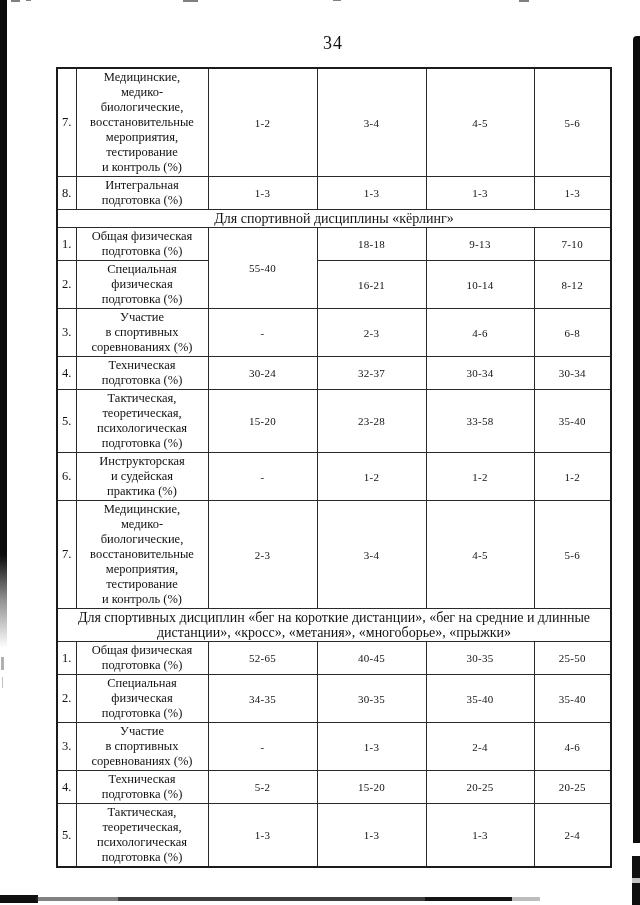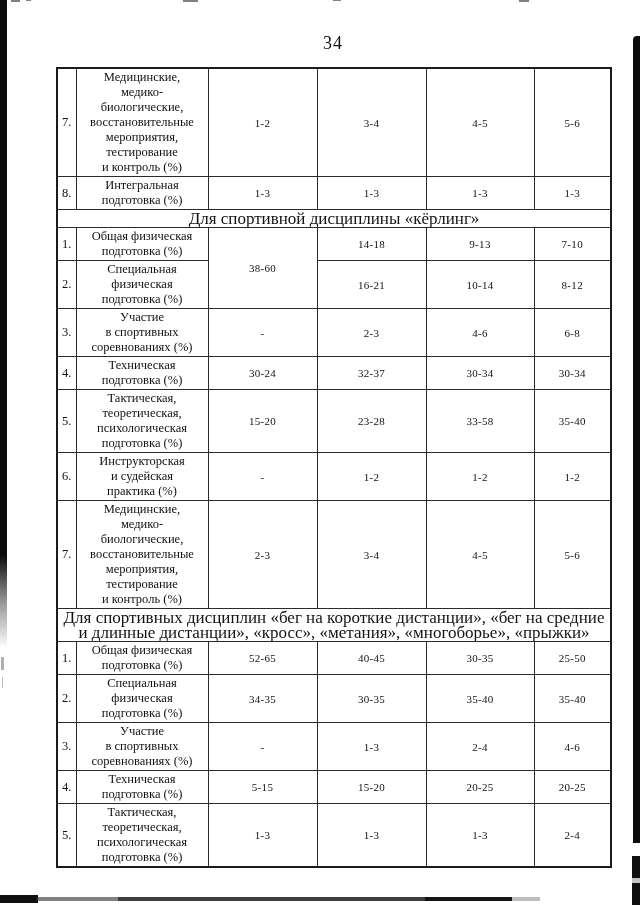--- a/index.html
+++ b/index.html
@@ -25,21 +25,21 @@
   table.plan-table td {
     border: 1px solid #2a2a2a;
     text-align: center; vertical-align: middle;
     padding: 1px 2px;
     overflow: hidden;
   }
   td.num  { font-size: 12.5px; padding: 1px 0; }
   td.name { font-size: 12.5px; line-height: 15px; white-space: pre-line; }
   td.val  { font-size: 11px; letter-spacing: 0.3px; }
   td.section-header {
-    font-size: 17px; line-height: 15px; padding: 2px 36px; margin-top: 34px;
+    font-size: 14px; line-height: 15px; padding: 2px 36px; margin-top: 34px;
   }
 
   
   .scan-left {
     position: absolute; left: 0; top: 0; width: 7px; height: 650px;
     background: linear-gradient(to bottom,
       #0b0b0b 0px, #0b0b0b 555px,
       rgba(11,11,11,0.45) 600px, rgba(11,11,11,0) 648px);
   }
   .scan-left-tail {
@@ -117,22 +117,22 @@
         <td class="val">1-3</td>
         <td class="val">1-3</td>
       </tr>
       <tr>
         <td class="section-header" colspan="6">Для спортивной дисциплины «кёрлинг»</td>
       </tr>
       <tr>
         <td class="num">1.</td>
         <td class="name">Общая физическая
 подготовка (%)</td>
-        <td class="val" rowspan="2">38-60</td>
-        <td class="val">14-18</td>
+        <td class="val" rowspan="2">55-40</td>
+        <td class="val">18-18</td>
         <td class="val">9-13</td>
         <td class="val">7-10</td>
       </tr>
       <tr>
         <td class="num">2.</td>
         <td class="name">Специальная
 физическая
 подготовка (%)</td>
         <td class="val">16-21</td>
         <td class="val">10-14</td>
@@ -221,21 +221,21 @@
 соревнованиях (%)</td>
         <td class="val">-</td>
         <td class="val">1-3</td>
         <td class="val">2-4</td>
         <td class="val">4-6</td>
       </tr>
       <tr>
         <td class="num">4.</td>
         <td class="name">Техническая
 подготовка (%)</td>
-        <td class="val">5-15</td>
+        <td class="val">5-2</td>
         <td class="val">15-20</td>
         <td class="val">20-25</td>
         <td class="val">20-25</td>
       </tr>
       <tr>
         <td class="num">5.</td>
         <td class="name">Тактическая,
 теоретическая,
 психологическая
 подготовка (%)</td>

